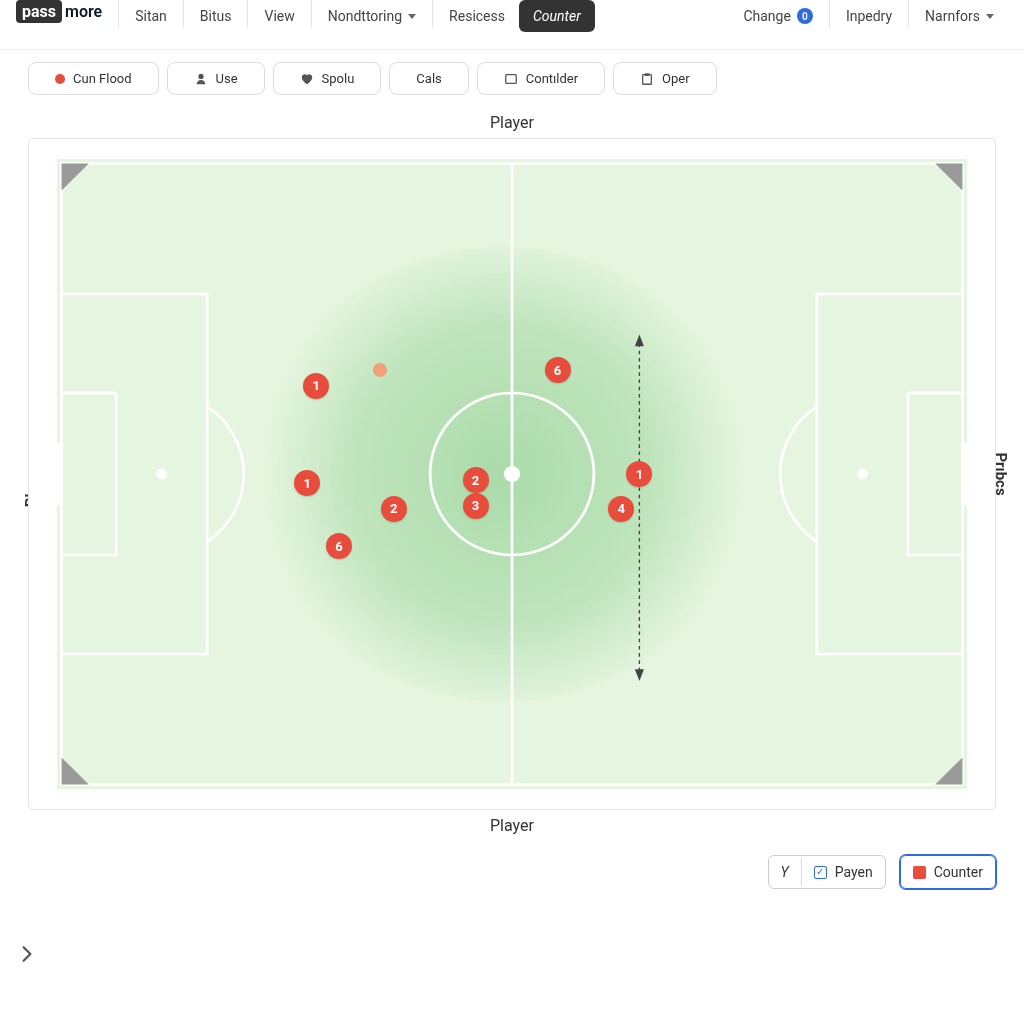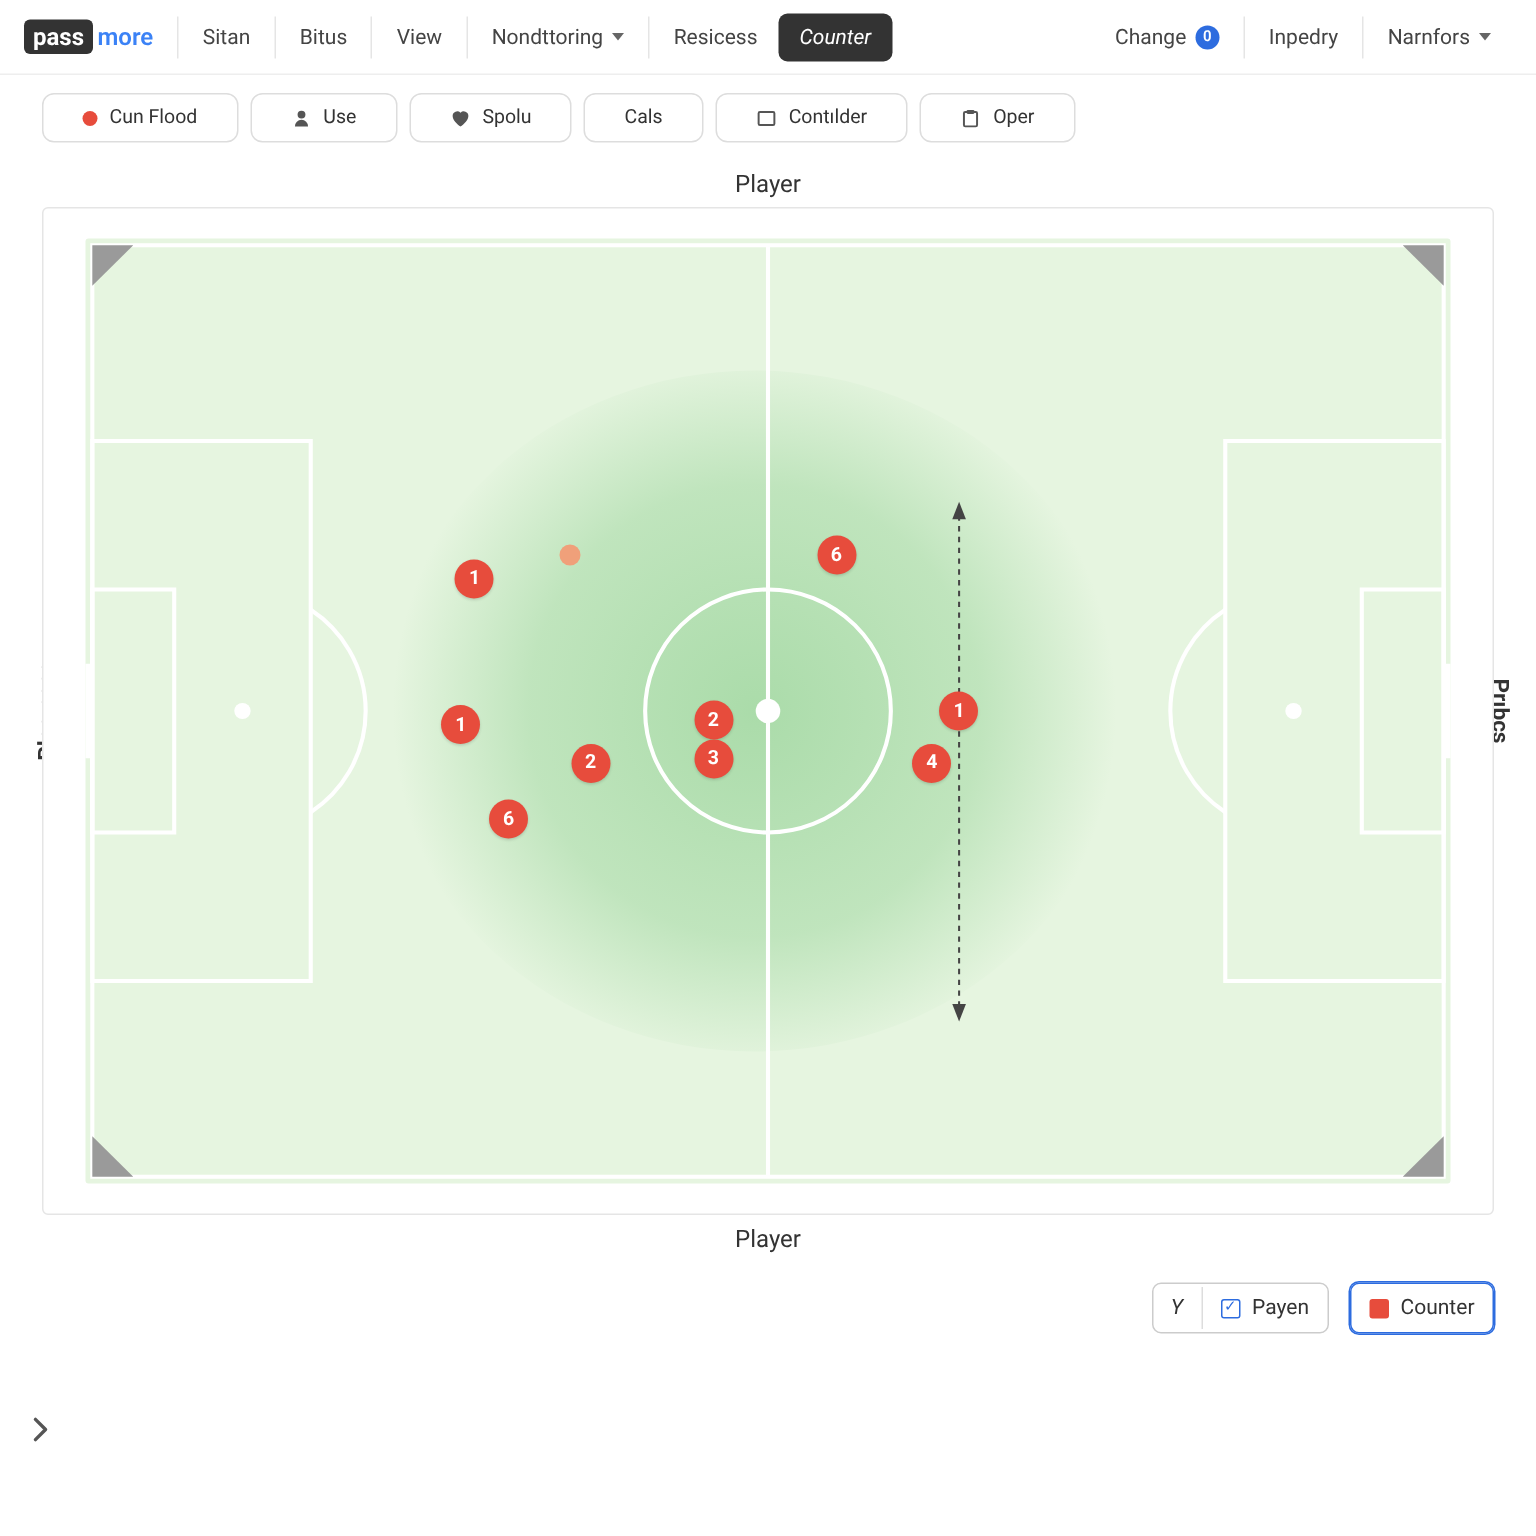--- a/index.html
+++ b/index.html
@@ -8,21 +8,21 @@
     background: #fff;
     color: #333;
     width: 1024px;
     height: 1024px;
     overflow: hidden;
   }
 
   
   .topbar {
     display: flex;
-    align-items: center;
+    align-items: flex-start;
     height: 50px;
     border-bottom: 1px solid #eee;
     padding: 0 16px;
     gap: 0;
   }
   .logo {
     display: flex;
     align-items: center;
     padding-right: 14px;
   }
@@ -31,21 +31,21 @@
     font-size: 16px;
     background: #333;
     color: #fff;
     padding: 2px 6px;
     border-radius: 4px;
   }
   .logo-text {
     font-weight: 600;
     font-size: 16px;
     margin-left: 3px;
-    color: #3b82f6;
+    color: #0f172a;
   }
   .nav-split {
     width: 1px;
     height: 28px;
     background: #e5e5e5;
     margin: 0 2px;
   }
   .nav-item {
     padding: 8px 14px;
     font-size: 14px;

